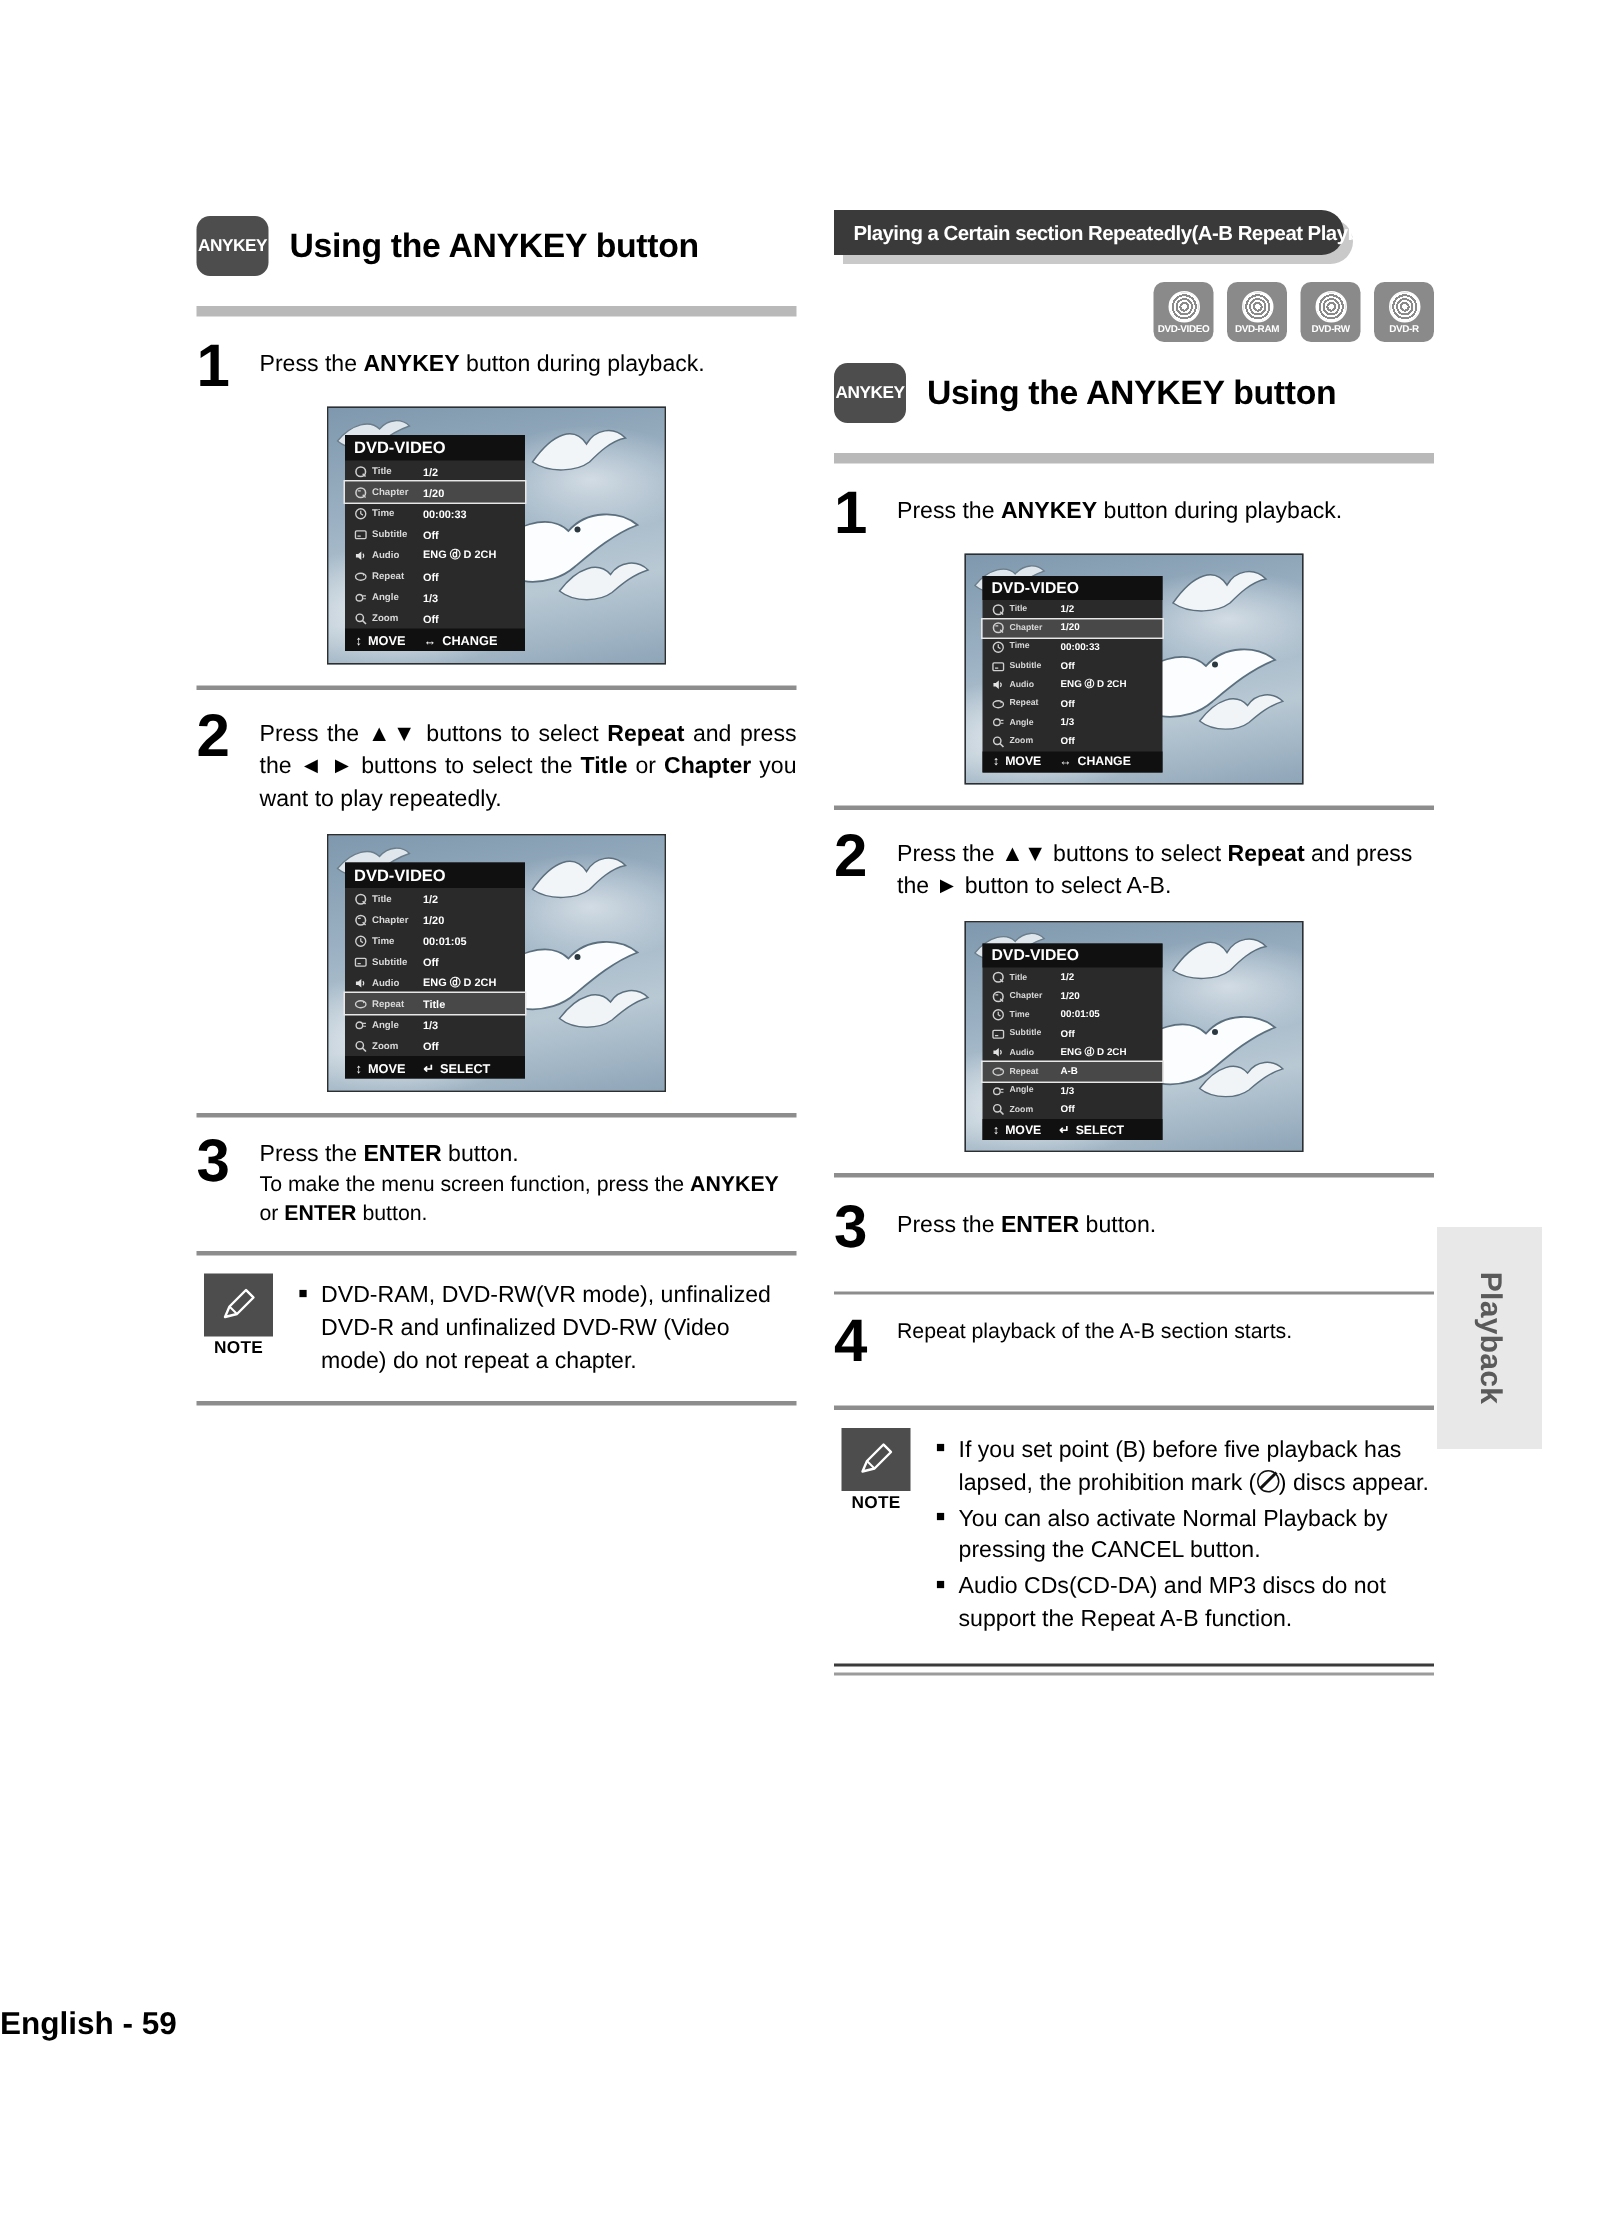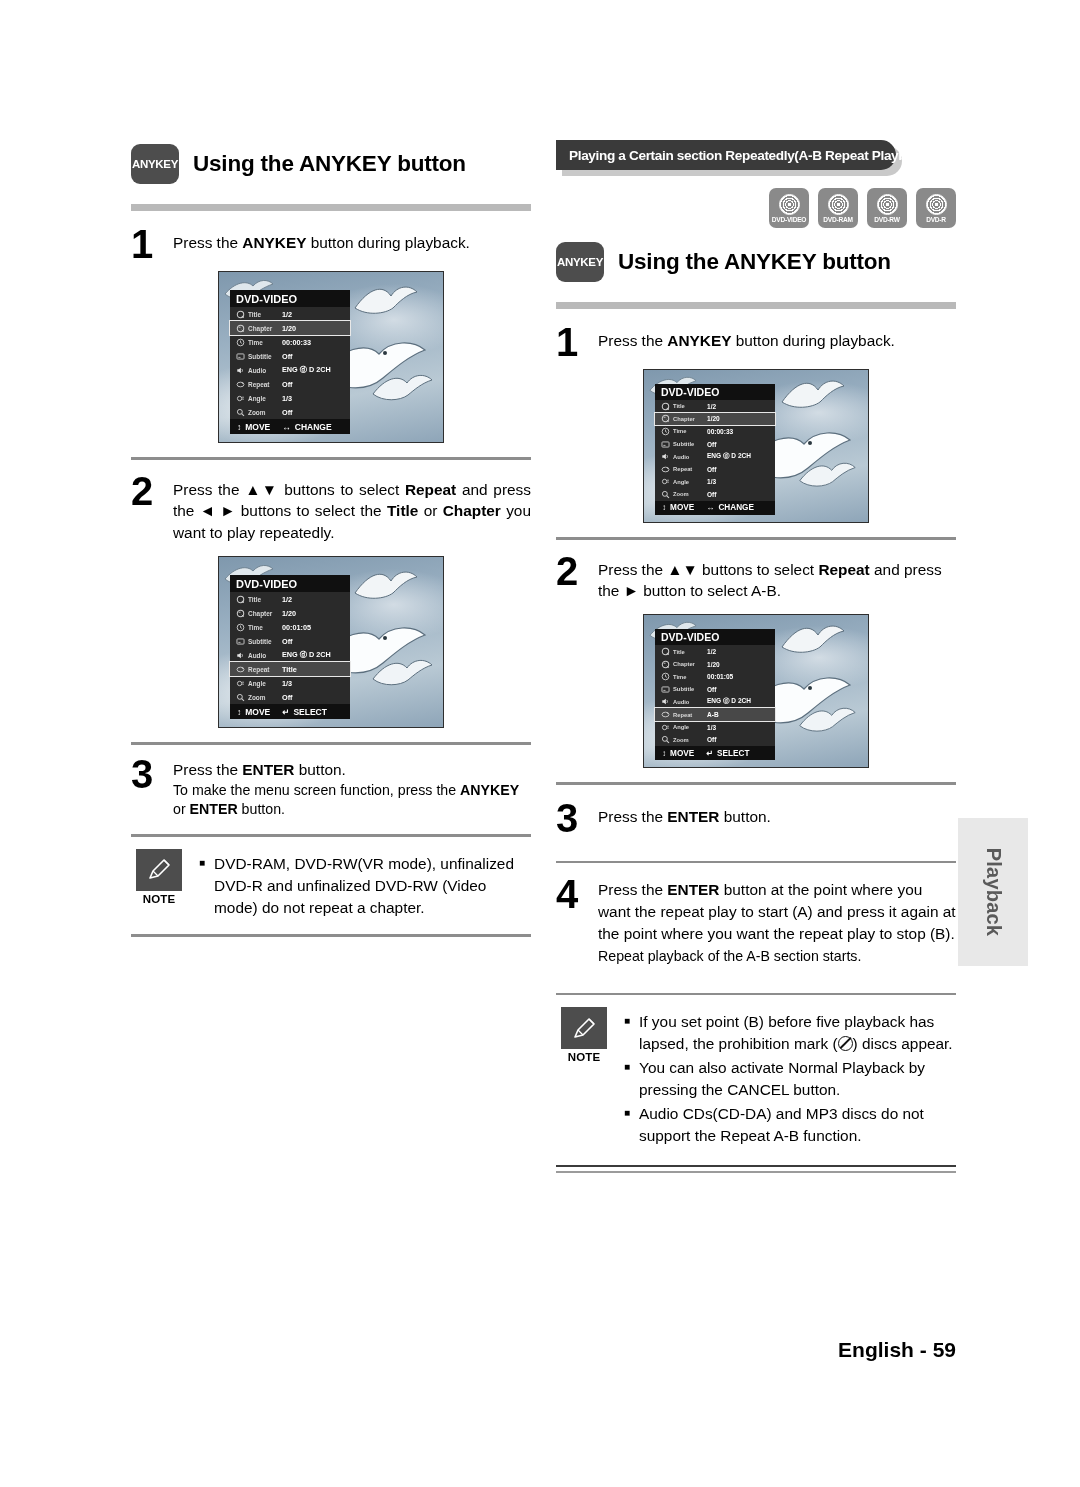--- a/index.html
+++ b/index.html
@@ -110,21 +110,21 @@
   .note-icon{
     width:46px;height:42px;background:#4d4d4d;margin:0 auto;
     display:flex;align-items:center;justify-content:center;
   }
   .note-lab{font-size:11.5px;font-weight:bold;margin-top:2px;letter-spacing:.2px;}
   .note-list{flex:1;padding-top:4px;}
   .note-item{display:flex;gap:9px;font-size:15.4px;line-height:1.42;margin-bottom:2px;}
   .note-bullet{font-size:10px;line-height:1.9;flex:none;}
 
   .footer{
-    position:absolute;left:0;top:1338px;width:956px;text-align:right;
+    position:absolute;left:0;top:1338px;width:956px;text-align:left;
     font-size:21px;font-weight:bold;
   }
   .footer .pg{font-weight:bold;}
   .prohib{
     display:inline-block;width:13px;height:13px;border:1.6px solid #111;border-radius:50%;
     position:relative;vertical-align:-2px;
   }
   .prohib::after{content:"";position:absolute;left:-1px;top:5px;width:15px;height:1.6px;
     background:#111;transform:rotate(-45deg);transform-origin:center;}
 </style>
@@ -732,21 +732,20 @@
     <div class="step" style="margin-top:16px;">
       <div class="step-num">3</div>
       <div class="step-body"><span>Press the </span><b>ENTER</b><span> button.</span></div>
     </div>
 
     <div class="rule-thin" style="margin-top:26px;"></div>
 
     <div class="step" style="margin-top:14px;">
       <div class="step-num">4</div>
       <div>
-        <div class="step-body" style="padding-top:2px;"><span>Press the </span><b>ENTER</b><span> button at the point where you want the repeat play to start (A) and press it again at the point where you want the repeat play to stop (B).</span></div>
         <div class="sub" style="margin-top:2px;"><span>Repeat playback of the A-B section starts.</span></div>
       </div>
     </div>
 
     <div class="rule-thin" style="margin-top:26px;"></div>
 
     <div class="note" style="margin-top:12px;">
       <div class="note-badge">
         <div class="note-icon">
           <svg width="27" height="27" viewBox="0 0 27 27">

